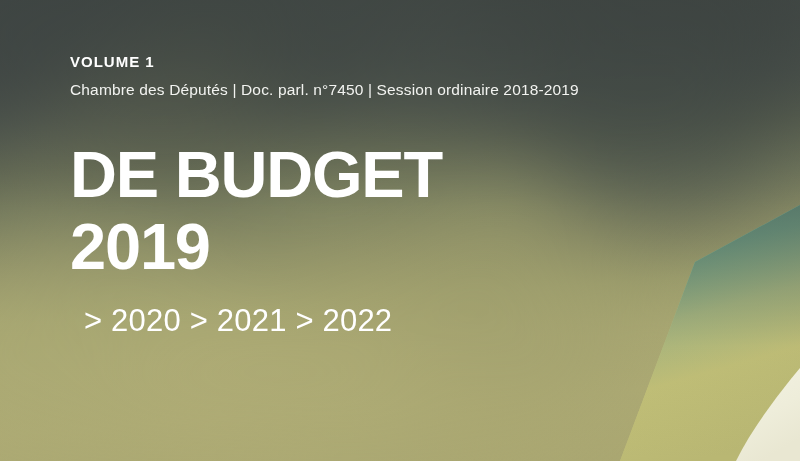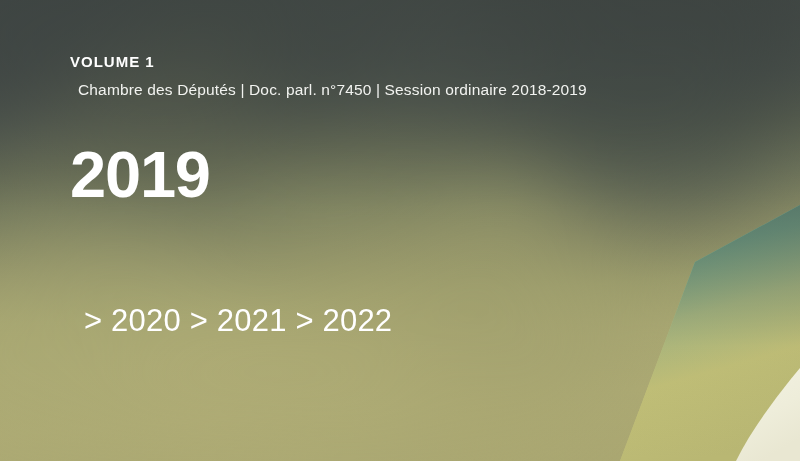--- a/index.html
+++ b/index.html
@@ -98,21 +98,20 @@
   }
 
   .subtitle {
     position: absolute;
     top: 81px;
     font-size: 15.5px;
     font-weight: normal;
     letter-spacing: .15px;
     color: #f2f3f0;
     white-space: nowrap;
-    margin-left: 8px;
   }
 
   .bigtitle {
     position: absolute;
     top: 139px;
     font-size: 65px;
     line-height: 72px;
     font-weight: bold;
     letter-spacing: -1.2px;
     color: #ffffff;
@@ -184,19 +183,20 @@
     </svg>
   </div>
 
   <div class="content">
 
     <div class="volume">VOLUME 1</div>
 
     <div class="subtitle">Chambre des Députés | Doc. parl. n°7450 | Session ordinaire 2018-2019</div>
 
     <div class="bigtitle">
+      <span class="line1">DE BUDGET</span>
       <span class="line2">2019</span>
     </div>
 
     <div class="years">&gt; 2020 &gt; 2021 &gt; 2022</div>
 
   </div>
 </div>
 
 </body></html>

